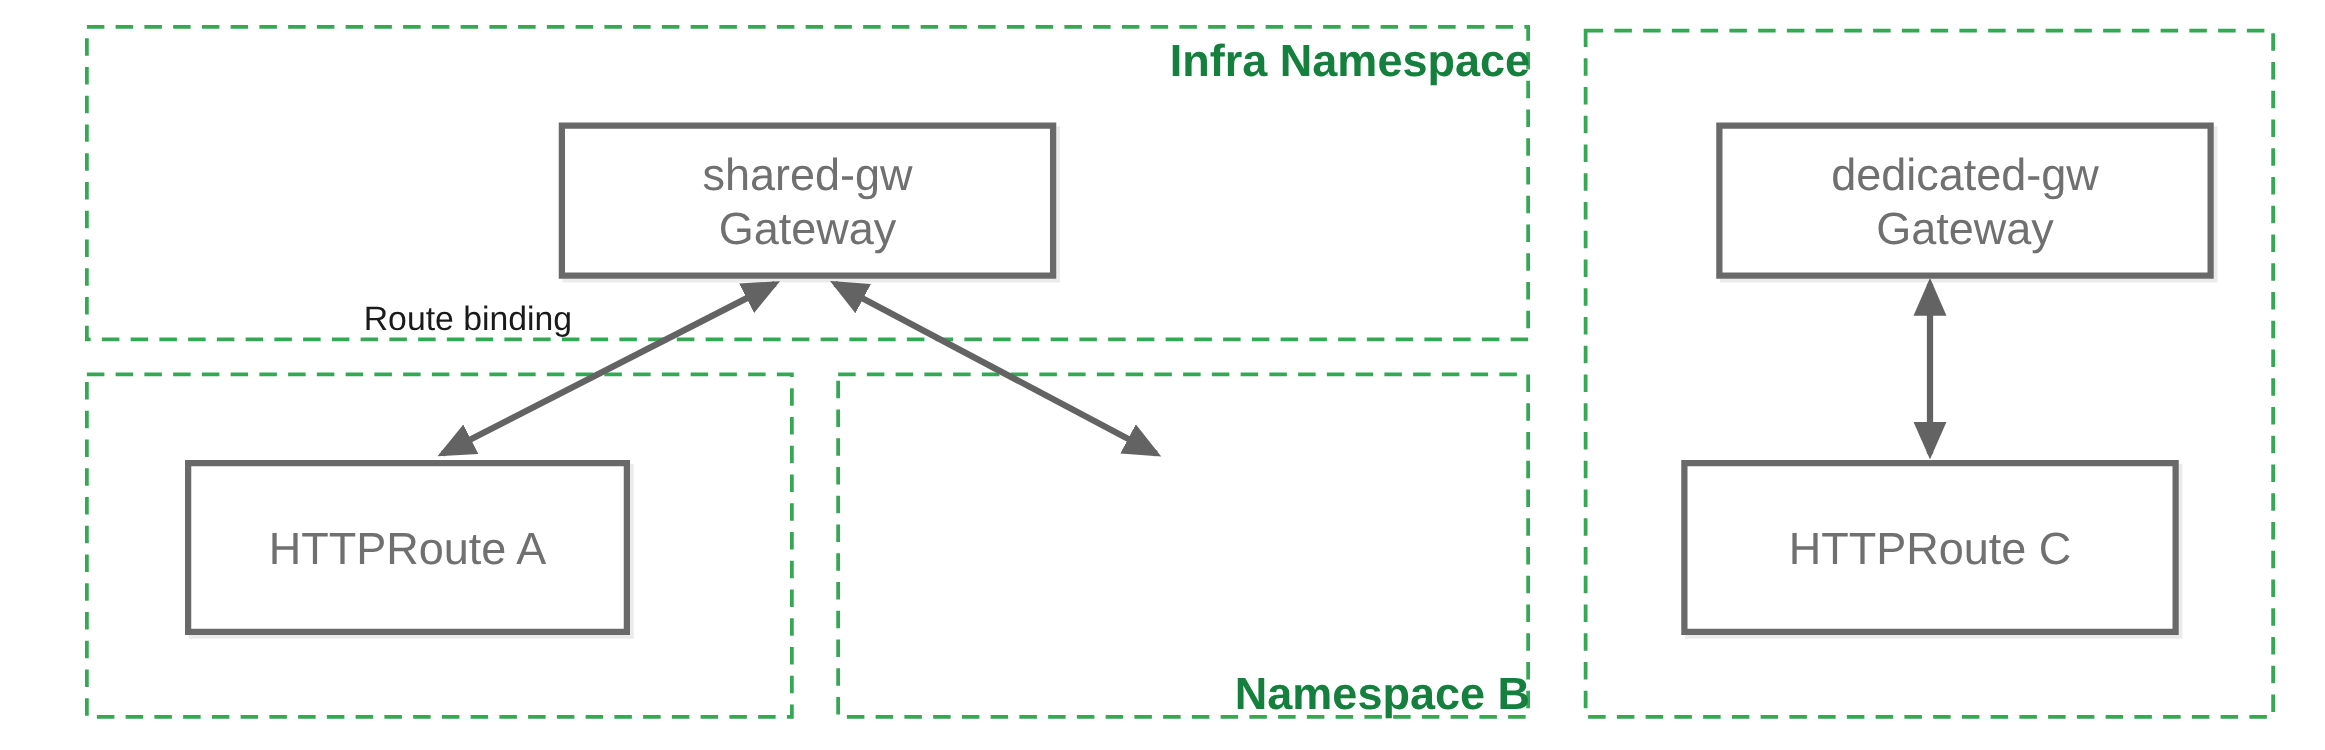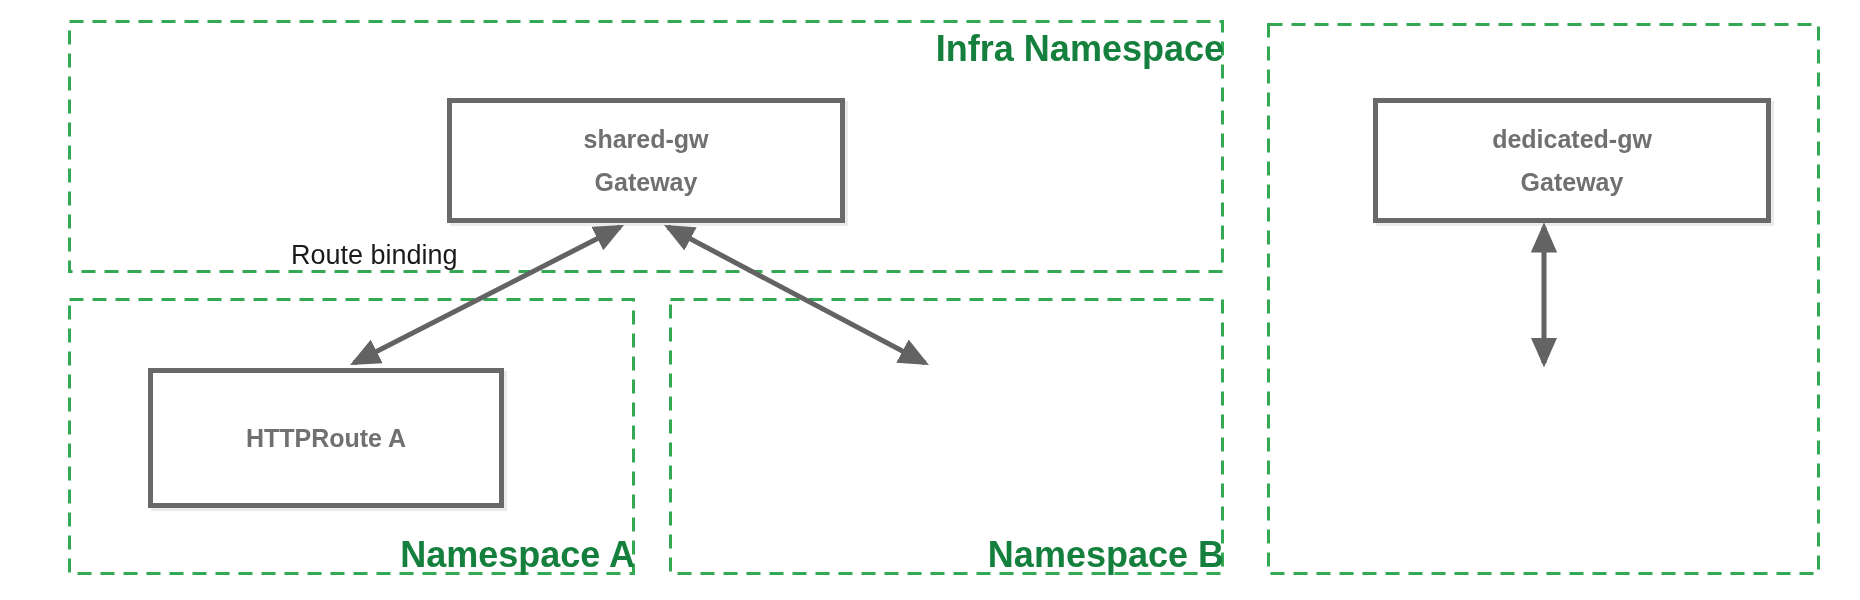--- a/index.html
+++ b/index.html
@@ -37,22 +37,22 @@
     position: absolute;
     box-sizing: border-box;
     background: #ffffff;
     border: 5px solid #696969;
     box-shadow: 3px 3px 0 rgba(0,0,0,0.08);
     display: flex;
     flex-direction: column;
     align-items: center;
     justify-content: center;
     color: #707070;
-    font-weight: bold;
-    font-size: 25px;
+    font-weight: normal;
+    font-size: 36px;
     line-height: 43px;
     text-align: center;
   }
   .node-shared-gw    { left: 447px;  top: 98px;  width: 398px; height: 125px; }
   .node-dedicated-gw { left: 1345px; top: 98px;  width: 398px; height: 125px; margin-left: 28px; }
   .node-route-a      { left: 148px;  top: 368px; width: 356px; height: 140px; }
   .node-route-b      { left: 746px;  top: 368px; width: 400px; height: 140px; }
   .node-route-c      { left: 1345px; top: 368px; width: 398px; height: 140px; }
   .ns-label {
     position: absolute;
@@ -111,17 +111,19 @@
     <div>Gateway</div>
   </div>
 
   <div class="edge-label">Route binding</div>
 
   <div class="node node-route-a">
     <div>HTTPRoute A</div>
   </div>
 
 
+  <div class="node node-route-c">
+    <div>HTTPRoute C</div>
+  </div>
 
-  <div class="ns-label label-ns-a">Namespace A</div>
   <div class="ns-label label-ns-b">Namespace B</div>
 
 </div>
 
 </body></html>

